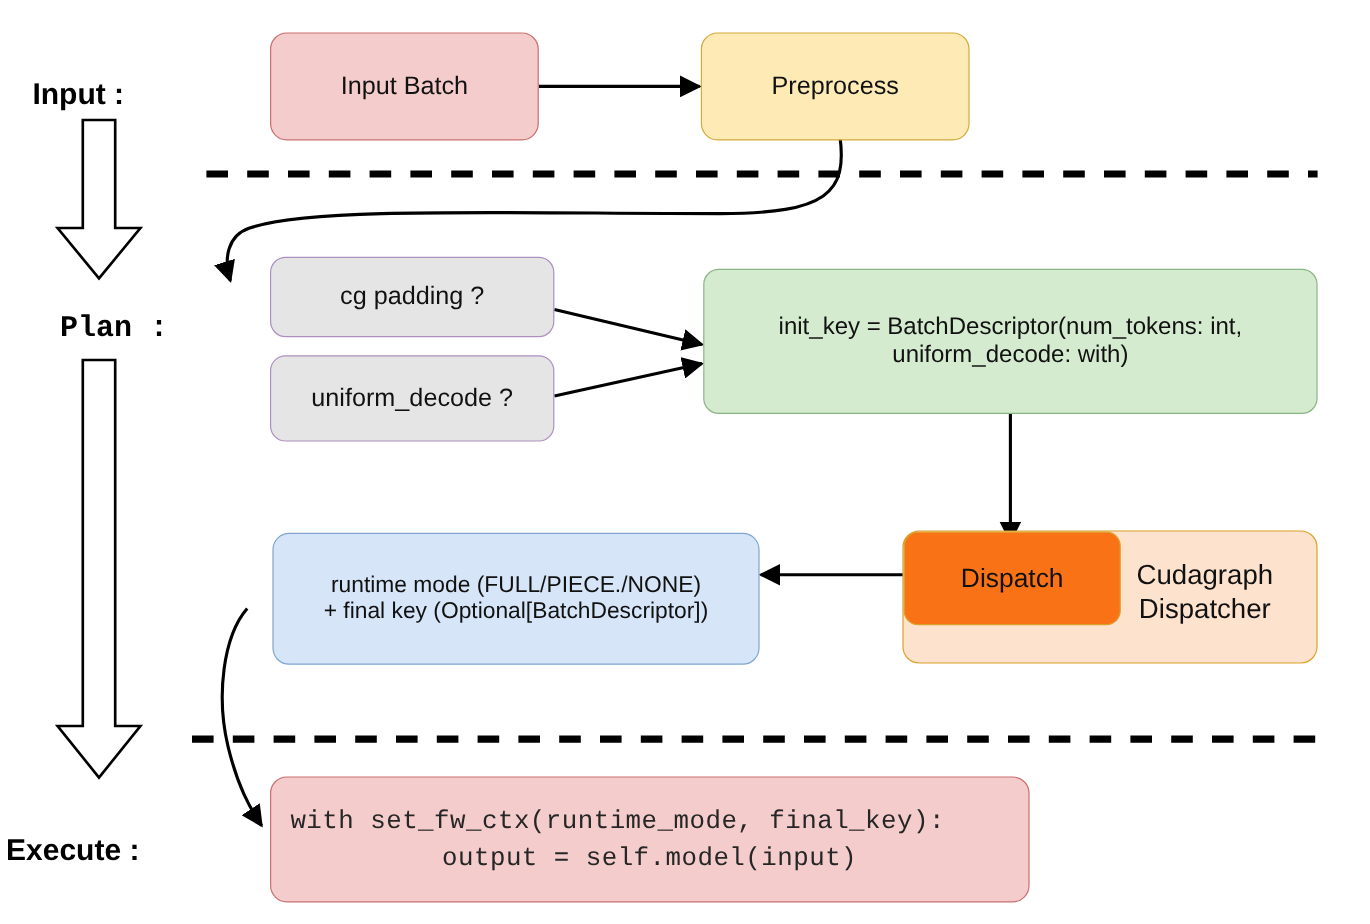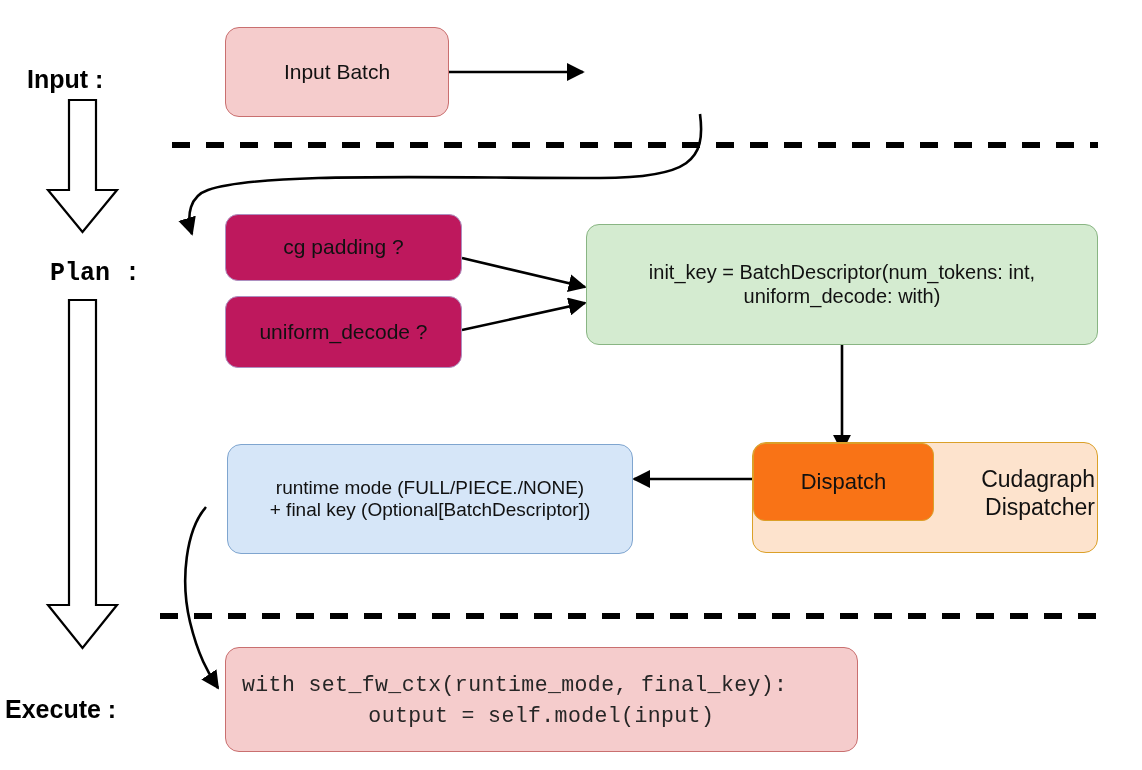--- a/index.html
+++ b/index.html
@@ -58,21 +58,21 @@
     font-size: 21px;
     border-radius: 14px;
   }
   .node-preprocess {
     background: #fdeab5;
     border-color: #d4ab3a;
     font-size: 21px;
     border-radius: 14px;
   }
   .node-purple {
-    background: #be185d;
+    background: #e5e5e5;
     border-color: #ad8fc0;
     font-size: 21px;
     border-radius: 13px;
   }
   .node-green {
     background: #d4ebd0;
     border-color: #89b583;
     font-size: 20px;
     border-radius: 13px;
     padding: 12px 10px;
@@ -94,21 +94,21 @@
     background: #f97316;
     border-color: #dba028;
     font-size: 22px;
     border-radius: 12px;
   }
   .dispatcher-title {
     position: absolute;
     font-family: "Liberation Sans", sans-serif;
     font-size: 23px;
     color: #111111;
-    text-align: right;
+    text-align: center;
     line-height: 1.22;
     white-space: pre-line;
   }
   .node-code {
     background: #f5cccc;
     border-color: #c96f6f;
     border-radius: 14px;
     display: block;
     padding: 0;
   }
@@ -157,20 +157,21 @@
 
     <path d="M 206 507 C 186 530, 180 580, 190 622 C 198 655, 208 673, 218 688" fill="none" stroke="#000000" stroke-width="2.6" marker-end="url(#ah)"></path>
   </svg>
 
   <div class="stage-label" style="left:27px; top:43px;">Input :</div>
   <div class="stage-label" style="left:50px; top:237px;font-family:Liberation Mono, monospace;">Plan :</div>
   <div class="stage-label" style="left:5px; top:673px;">Execute :</div>
 
   <div class="node node-input-batch" style="left:225px; top:27px; width:224px; height:90px;">Input Batch</div>
 
+  <div class="node node-preprocess" style="left:584px; top:27px; width:224px; height:90px;">Preprocess</div>
 
   <div class="node node-purple" style="left:225px; top:214px; width:237px; height:67px;">cg padding ?</div>
 
   <div class="node node-purple" style="left:225px; top:296px; width:237px; height:72px;">uniform_decode ?</div>
 
   <div class="node node-green" style="left:586px; top:224px; width:512px; height:121px;">
     <div>
       <div>init_key = BatchDescriptor(num_tokens: int,</div>
       <div>uniform_decode: with)</div>
     </div>

